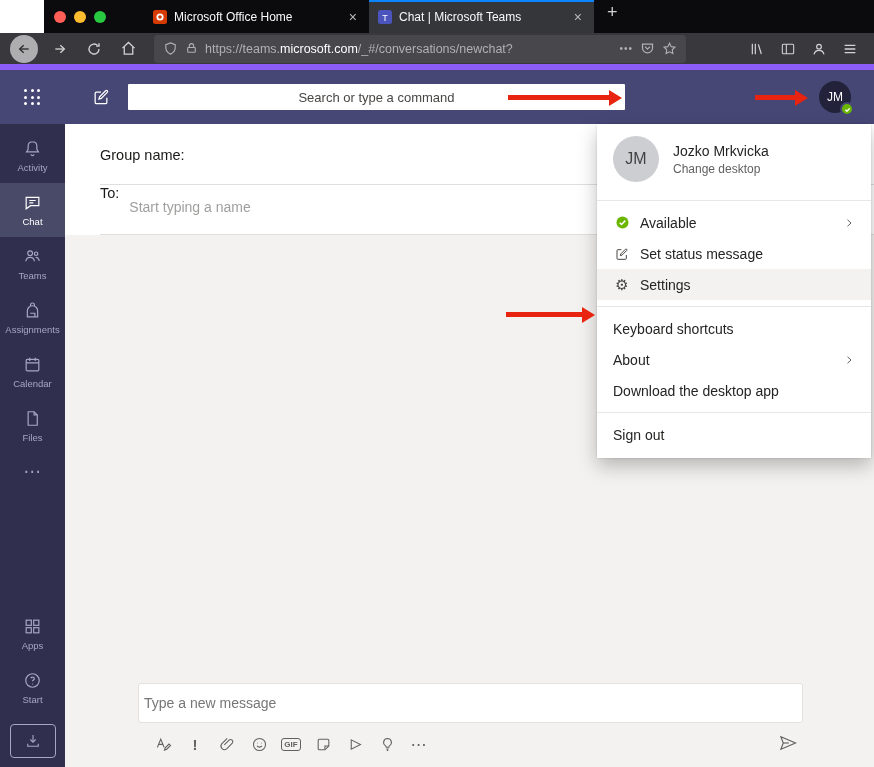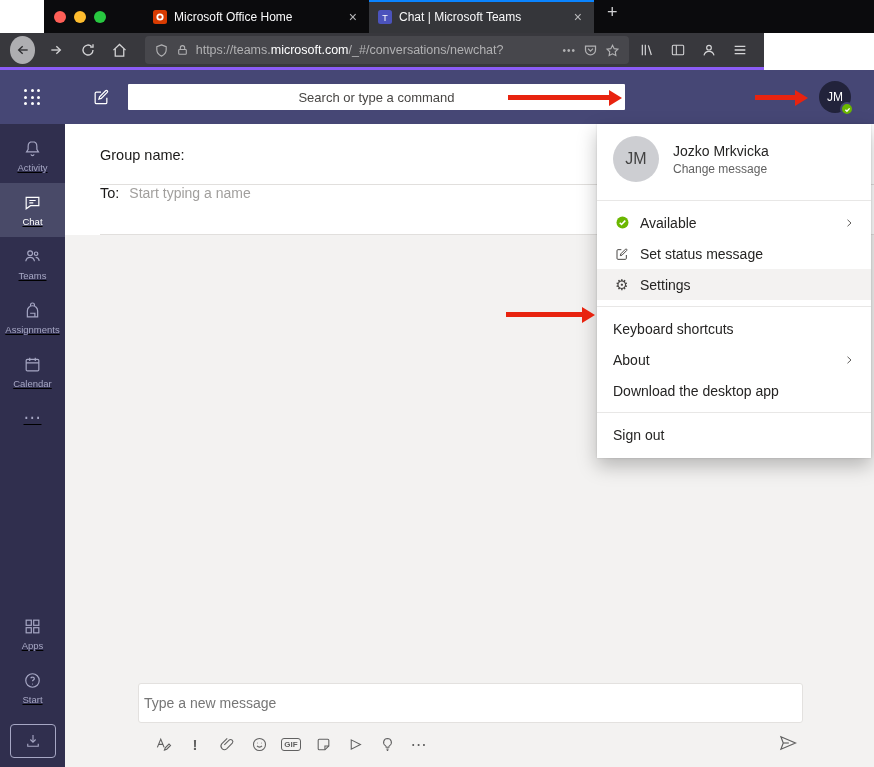--- a/index.html
+++ b/index.html
@@ -14,55 +14,55 @@
   .light.red{background:#ff5f57}.light.yellow{background:#febc2e}.light.green{background:#28c840}
   .tabs { display:flex; height:33px; }
   .tab { width:225px; display:flex; align-items:center; gap:7px; padding:0 9px; font-size:12px; color:#f9f9fa; position:relative; }
   .tab.active { background:#35363a; }
   .tab.active::before { content:""; position:absolute; left:0; top:0; right:0; height:2px; background:#0a84ff; }
   .tab-title { flex:1; white-space:nowrap; overflow:hidden; text-overflow:ellipsis; }
   .tab-close { color:#b9b9bb; font-size:14px; padding:0 3px; }
   .newtab { color:#d0d0d2; font-size:18px; padding:2px 13px; }
 
   
-  .navbar { position:absolute; top:33px; left:0; width:764px; height:37px; background:#38383d; display:flex; align-items:center; padding:0 10px; gap:10px; border-bottom:3px solid #8b5cf6; }
+  .navbar { position:absolute; top:33px; left:0; width:874px; height:37px; background:#38383d; display:flex; align-items:center; padding:0 10px; gap:10px; border-bottom:6px solid #8b5cf6; }
   .nav-btn { width:24px; height:24px; display:flex; align-items:center; justify-content:center; }
   .back-btn { width:28px; height:28px; border-radius:50%; background:#aeaeb1; }
   .urlbar { width:532px; height:28px; background:#47474c; border-radius:4px; display:flex; align-items:center; gap:7px; padding:0 9px; margin-left:4px; font-size:12.5px; color:#b1b1b3; }
   .url-text { white-space:nowrap; overflow:hidden; }
   .url-domain { color:#ffffff; }
   .url-spacer { flex:1; }
   .page-actions { font-size:10px; letter-spacing:1px; color:#b1b1b3; }
   .nav-right { display:flex; gap:15px; margin-left:auto; padding-right:6px; align-items:center; }
 
   
   .teams-topbar { position:absolute; top:70px; left:0; width:874px; height:54px; background:#464775; }
   .waffle { position:absolute; left:24px; top:19px; width:17px; height:17px; display:grid; grid-template-columns:repeat(3,1fr); gap:3px; }
   .waffle i { width:3px; height:3px; background:#fff; border-radius:50%; }
   .compose-top { position:absolute; left:91px; top:17px; color:#fff; }
   .teams-search { position:absolute; left:128px; top:14px; width:497px; height:26px; background:#ffffff; border:none; border-radius:1px; text-align:center; font-size:13px; color:#3b3a39; outline:none; }
   .teams-search::placeholder { color:#484644; }
   .topbar-avatar { position:absolute; right:23px; top:11px; width:32px; height:32px; border-radius:50%; background:#22233b; color:#fff; font-size:12px; display:flex; align-items:center; justify-content:center; }
   .presence-badge { position:absolute; right:-3px; bottom:-3px; width:14px; height:14px; border-radius:50%; background:#6bb700; border:2px solid #464775; display:flex; align-items:center; justify-content:center; }
 
   
-  .sidebar { position:absolute; left:0; top:124px; width:65px; height:643px; background:#302f4e; display:flex; flex-direction:column; padding-top:5px;text-decoration:underline; }
+  .sidebar { position:absolute; left:0; top:124px; width:65px; height:643px; background:#302f4e; display:flex; flex-direction:column; padding-top:5px; }
   .side-item { height:54px; display:flex; flex-direction:column; align-items:center; justify-content:center; gap:4px; color:#a6a7c4; font-size:9.5px; }
   .side-item.active { background:#494a68; color:#ffffff; }
   .side-more { height:36px; display:flex; align-items:center; justify-content:center; color:#a6a7c4; font-size:17px; letter-spacing:1px; }
   .side-spacer { flex:1; }
   .side-download { height:52px; display:flex; align-items:center; justify-content:center; }
   .download-box { width:46px; height:34px; border:1px solid #a6a7c4; border-radius:4px; display:flex; align-items:center; justify-content:center; color:#a6a7c4; }
 
   
   .main { position:absolute; left:65px; top:124px; width:809px; height:643px; background:#f3f2f1; }
   .row-group { position:absolute; top:0; left:0; right:0; height:61px; background:#fff; display:flex; align-items:center; padding-left:35px; font-size:14.5px; color:#1b1a19; }
   .row-group::after, .row-to::after { content:""; position:absolute; left:35px; right:0; bottom:0; height:1px; background:#e1dfdd; }
   .row-to { position:absolute; top:61px; left:0; right:0; height:50px; background:#fff; display:flex; align-items:flex-start; padding-left:35px; font-size:14.5px; color:#1b1a19; gap:10px; }
-  .bare-input { flex:1; border:none; background:transparent; font-size:14px; color:#333; outline:none; }
+  .bare-input { flex:1; border:none; background:transparent; font-size:14px; color:#333; outline:none;margin-top:14px; }
   .bare-input::placeholder { color:#a19f9d; }
   .message-box { position:absolute; left:73px; right:71px; top:559px; height:40px; background:#fff; border:1px solid #e3e1df; border-radius:3px; display:flex; align-items:center; }
   .message-input { width:100%; border:none; background:transparent; padding:0 5px; font-size:14px; color:#333; outline:none; }
   .message-input::placeholder { color:#767676; }
   .compose-toolbar { position:absolute; left:89px; top:607px; height:26px; display:flex; gap:14px; align-items:center; color:#616161; }
   .ct-icon { width:18px; height:18px; display:flex; align-items:center; justify-content:center; }
   .glyph-important { font-size:15px; font-weight:bold; color:#616161; }
   .glyph-more { font-size:16px; color:#616161; letter-spacing:1px; }
   .gif-chip { border:1.4px solid #616161; border-radius:3px; font-size:8px; font-weight:bold; padding:1px 2px; color:#616161; }
   .send-btn { position:absolute; right:76px; top:609px; color:#616161; }
@@ -241,20 +241,27 @@
       </svg>
     <span>Assignments</span>
   </div>
   <div class="side-item">
     <svg width="19" height="19" viewBox="0 0 24 24" fill="none" stroke="currentColor" stroke-width="1.5">
         <rect x="4" y="5.5" width="16" height="14.5" rx="1.5"></rect>
         <path d="M4 10h16M8.5 3.5v4M15.5 3.5v4"></path>
       </svg>
     <span>Calendar</span>
   </div>
+  <div class="side-item">
+    <svg width="19" height="19" viewBox="0 0 24 24" fill="none" stroke="currentColor" stroke-width="1.5">
+        <path d="M6.5 3.5H14l4 4V20.5H6.5z"></path>
+        <path d="M14 3.5v4h4"></path>
+      </svg>
+    <span>Files</span>
+  </div>
   <div class="side-more">⋯</div>
   <div class="side-spacer"></div>
   <div class="side-item">
     <svg width="19" height="19" viewBox="0 0 24 24" fill="none" stroke="currentColor" stroke-width="1.5">
         <rect x="4" y="4" width="6.5" height="6.5"></rect>
         <rect x="13.5" y="4" width="6.5" height="6.5"></rect>
         <rect x="4" y="13.5" width="6.5" height="6.5"></rect>
         <rect x="13.5" y="13.5" width="6.5" height="6.5"></rect>
       </svg>
     <span>Apps</span>
@@ -344,21 +351,21 @@
   </span>
 </div>
 
 <div class="profile-menu">
   <div class="menu-header">
     <div class="menu-avatar">
       <span>JM</span>
     </div>
     <div>
       <div class="menu-name">Jozko Mrkvicka</div>
-      <div class="menu-change">Change message</div>
+      <div class="menu-change">Change desktop</div>
     </div>
   </div>
   <div class="menu-divider"></div>
 
   <div class="menu-item">
     <span class="mi-icon">
       <svg width="15" height="15" viewBox="0 0 20 20">
           <circle cx="10" cy="10" r="8" fill="#6bb700"></circle>
           <path d="m6.3 10.3 2.4 2.4 5-5.2" stroke="#fff" stroke-width="2" fill="none"></path>
         </svg>

